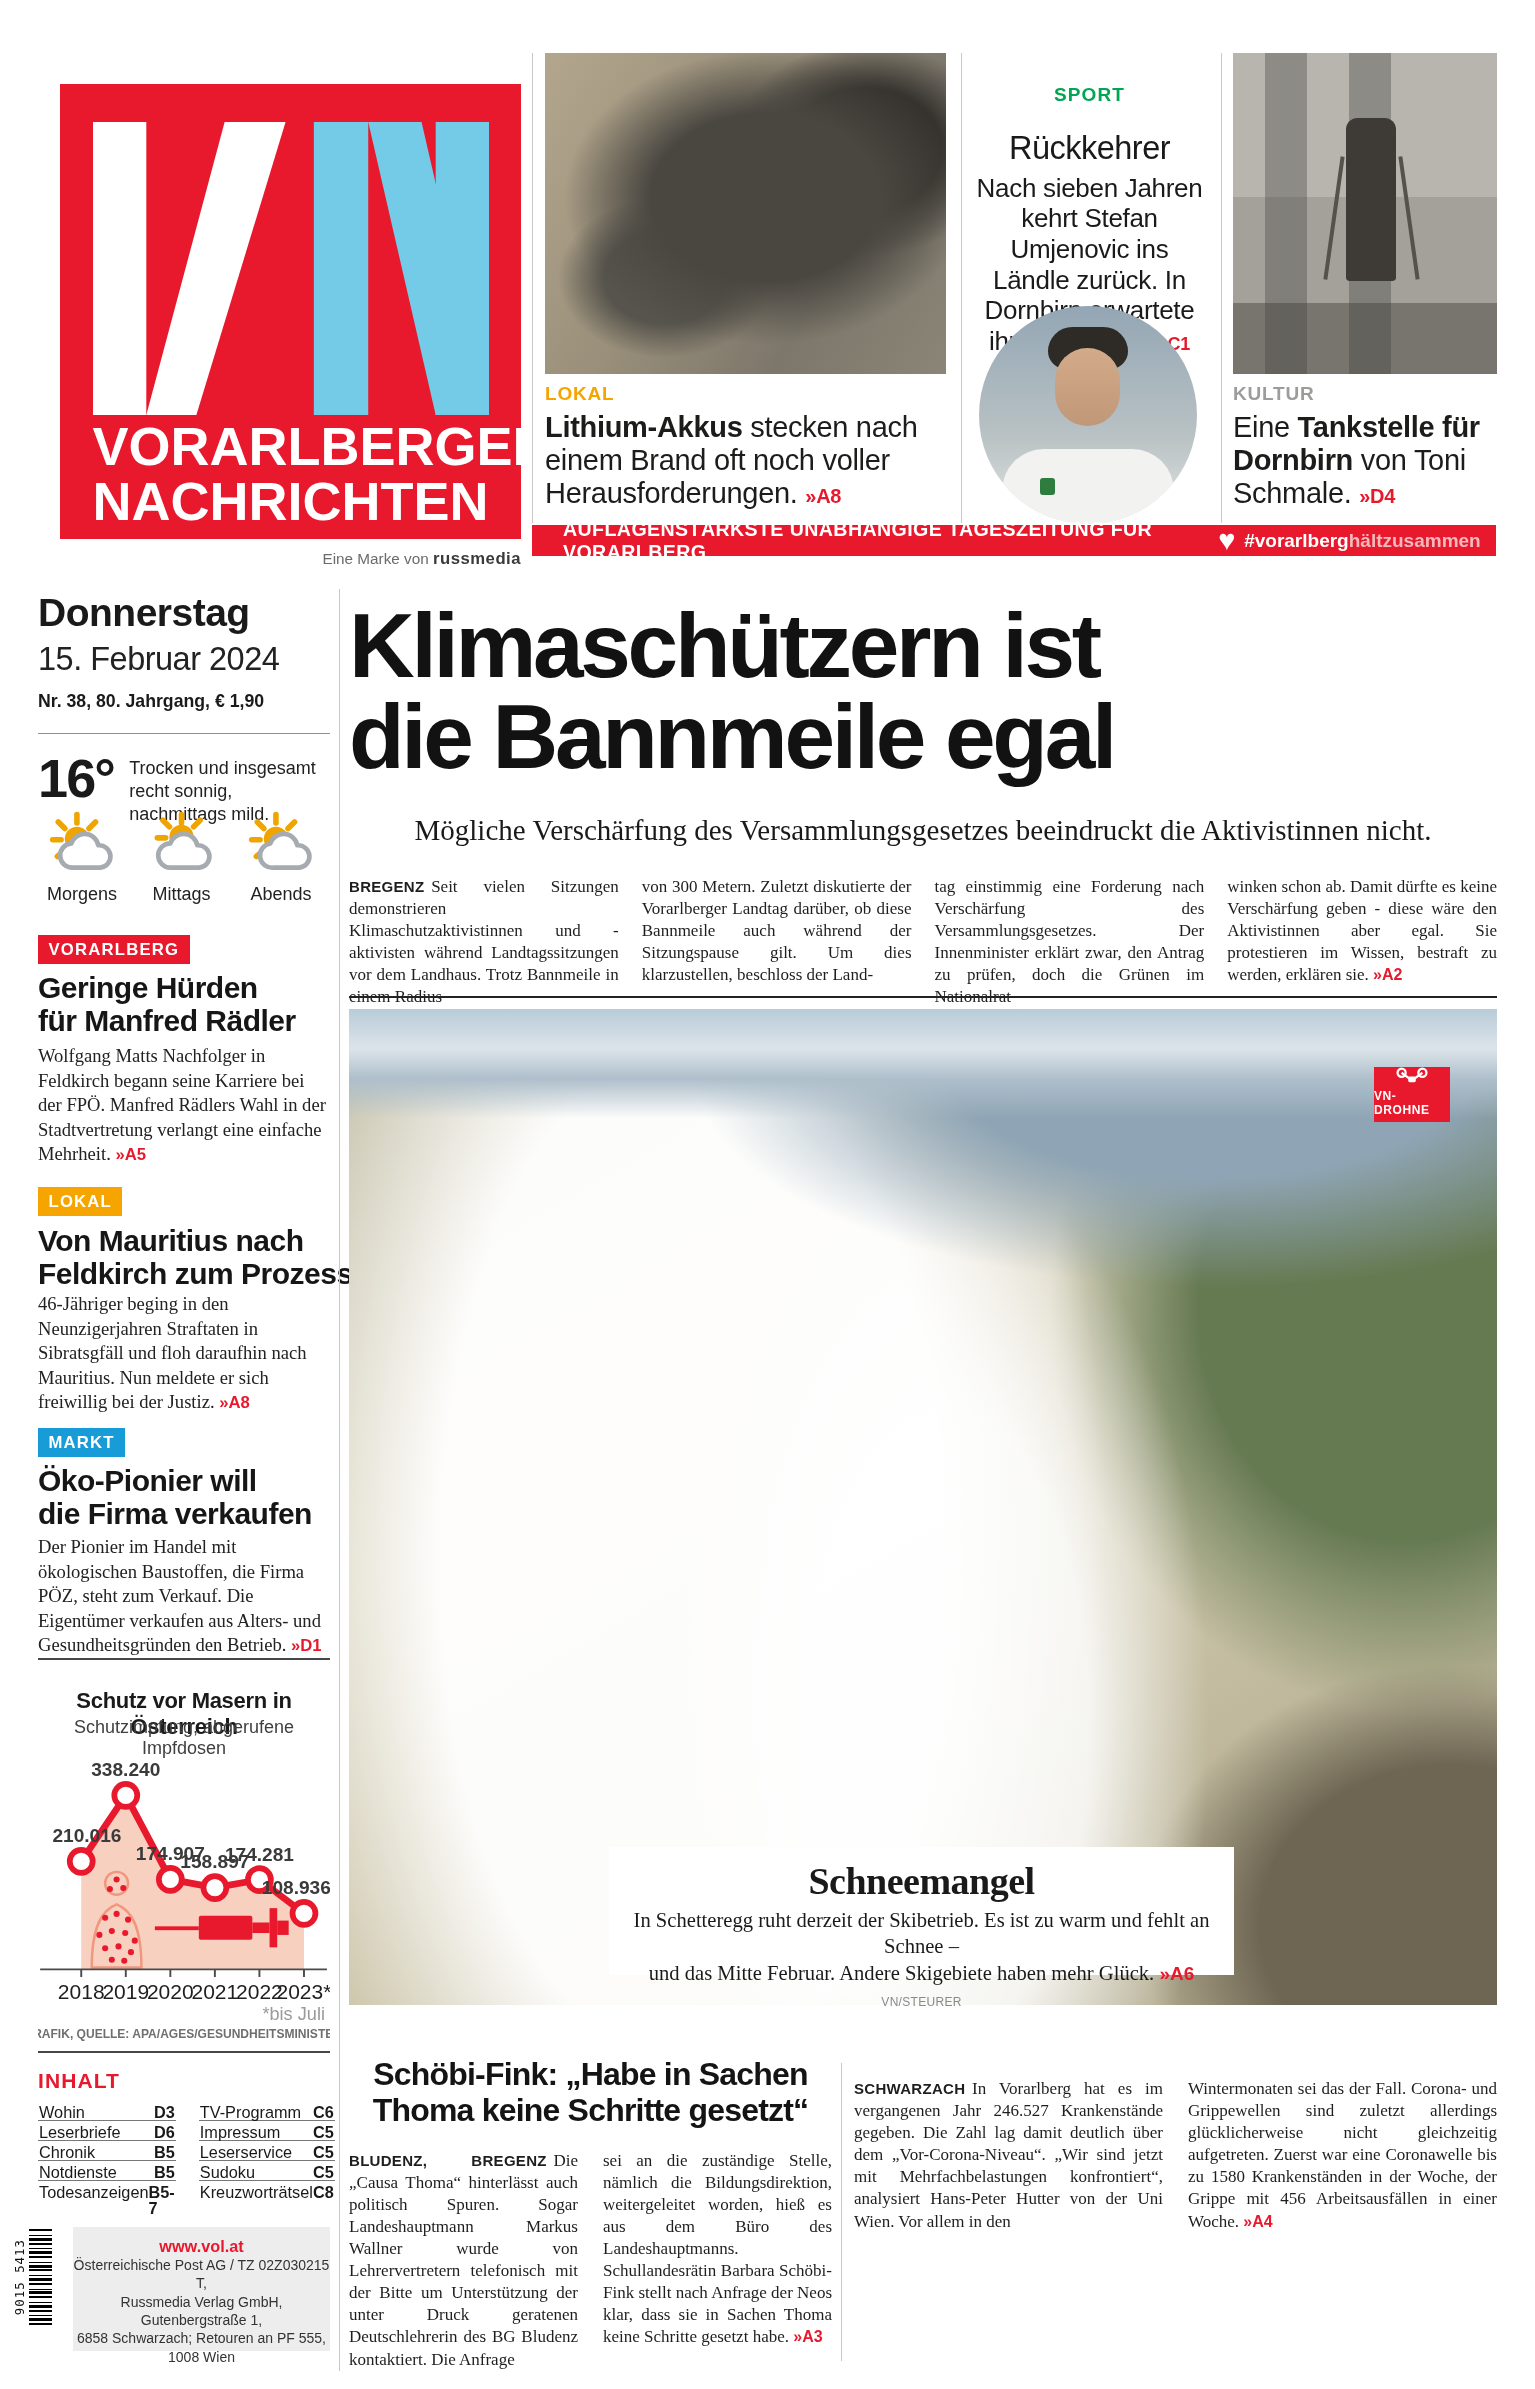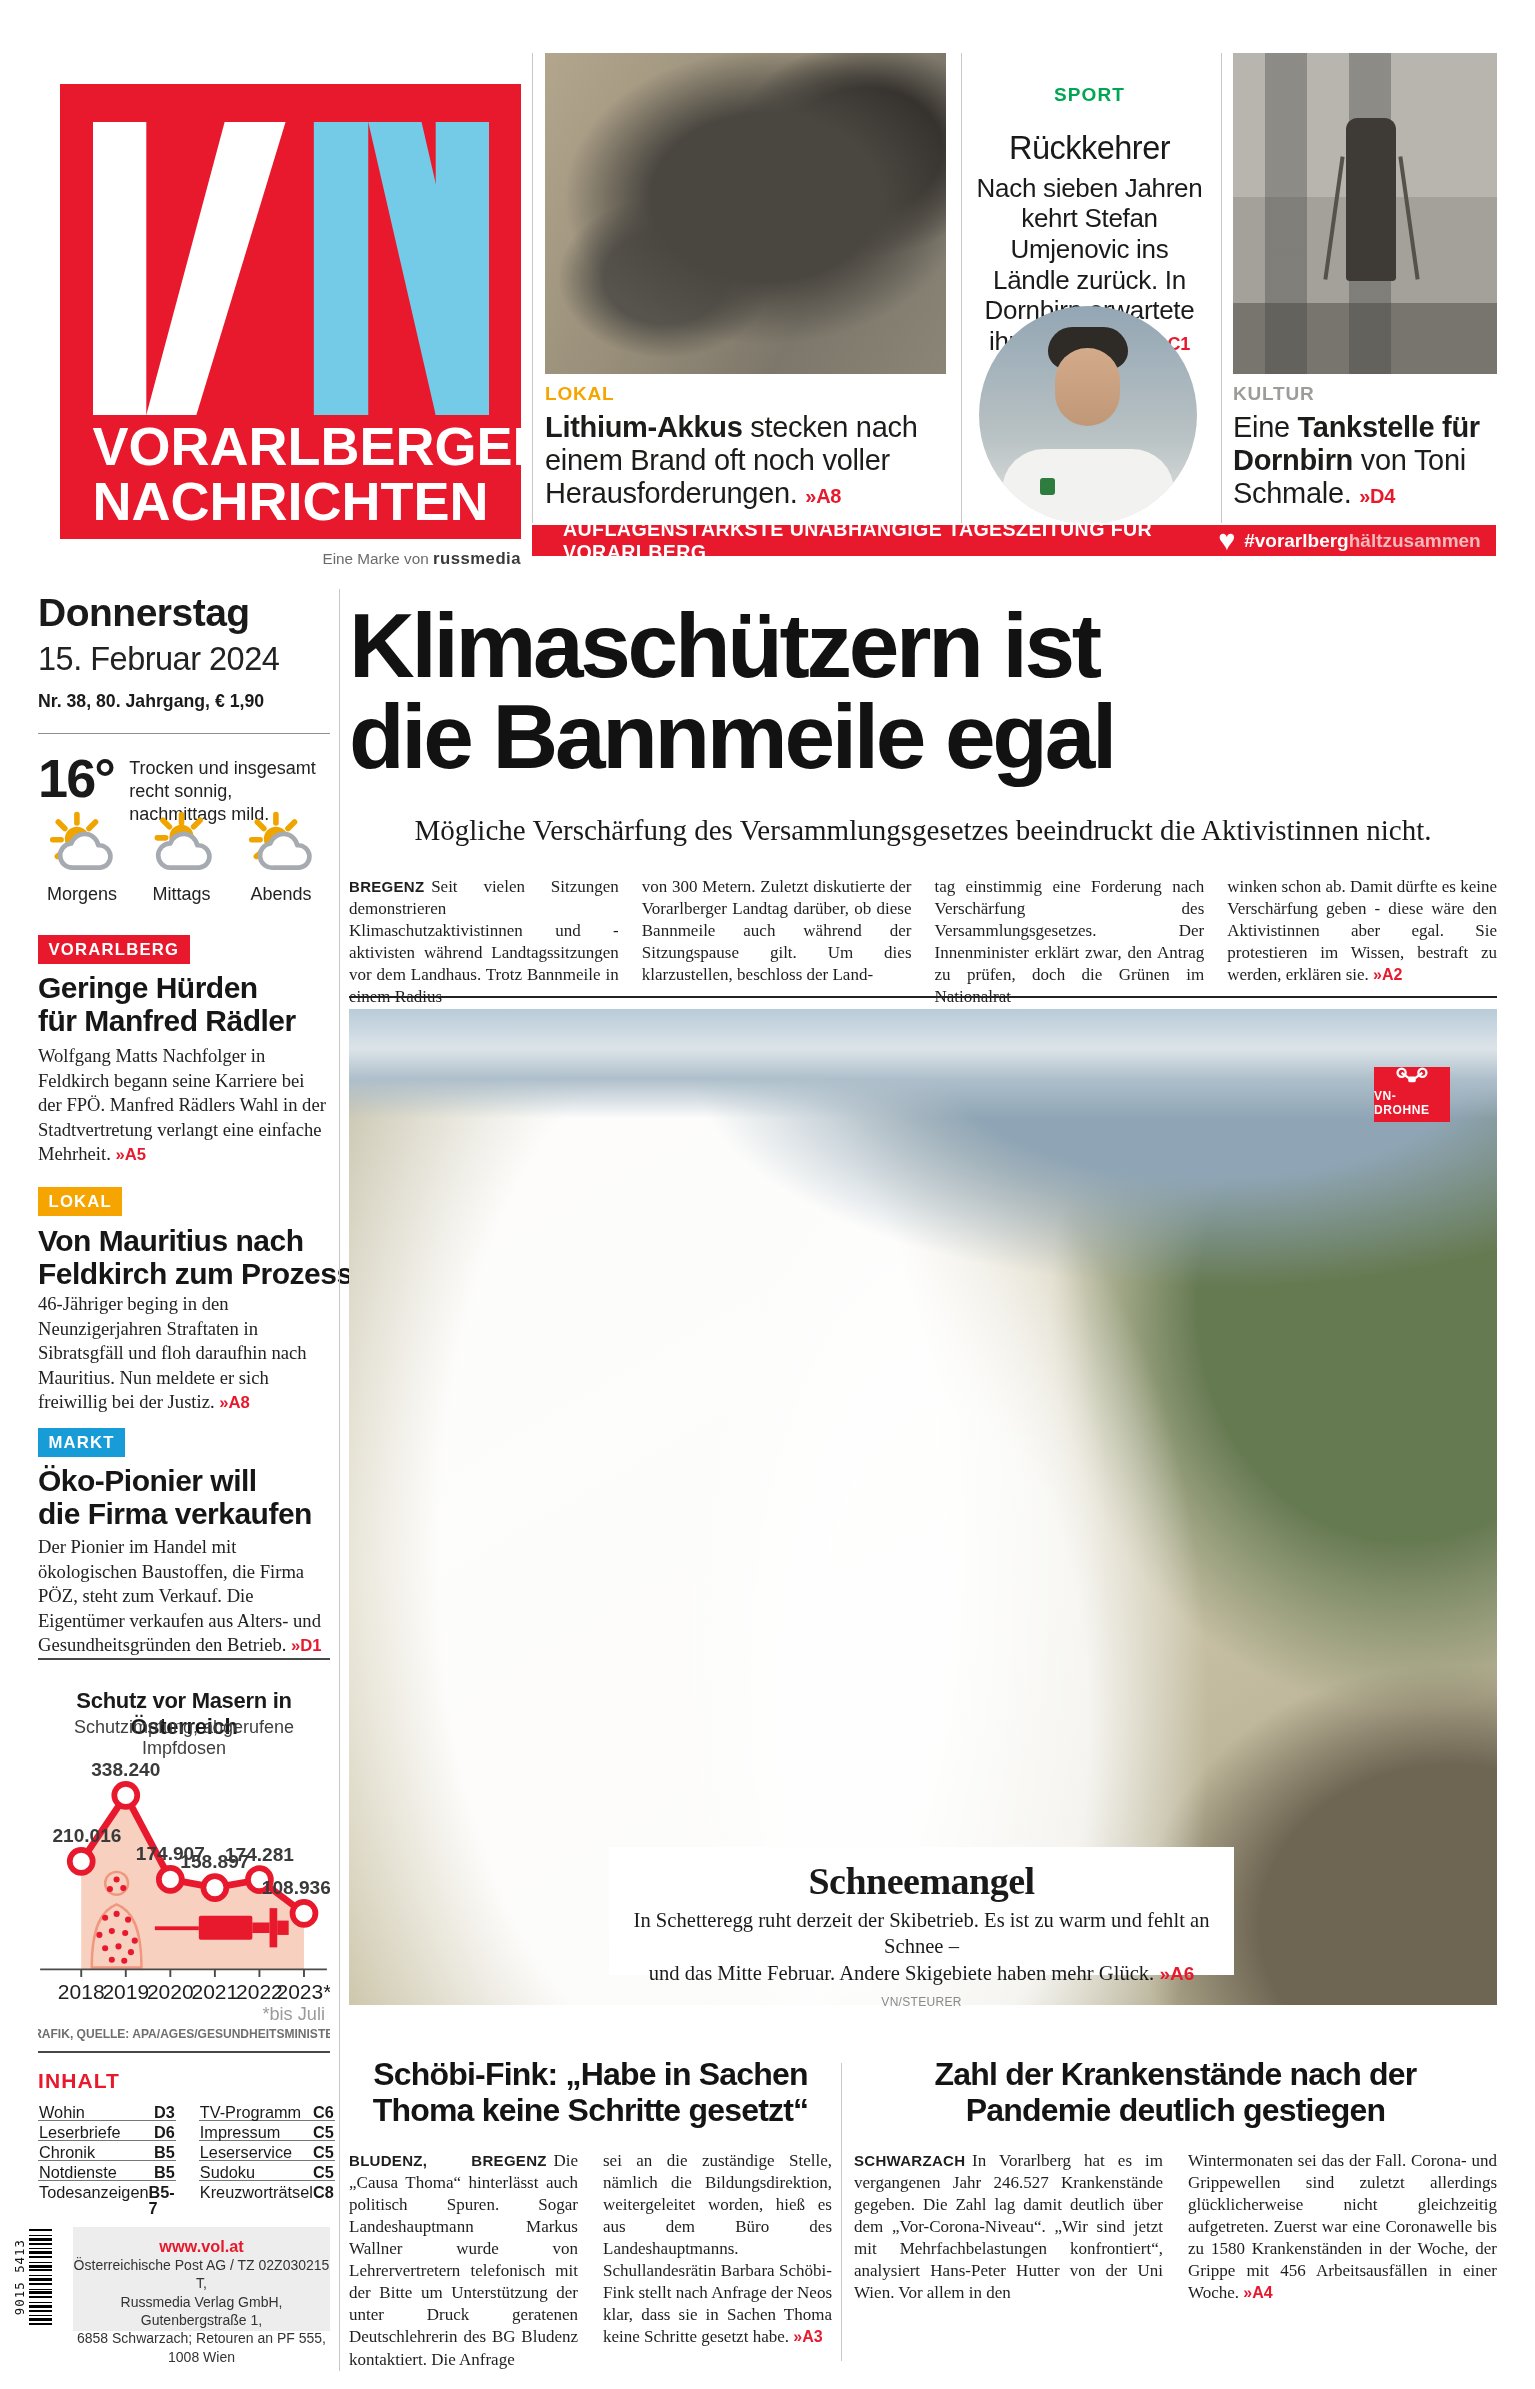--- a/index.html
+++ b/index.html
@@ -98,21 +98,21 @@
   .inhalt-title{position:absolute;left:38px;top:2069px;color:var(--red);font-weight:bold;font-size:21px;letter-spacing:1.1px}
   .inhalt{position:absolute;left:38px;top:2101px;width:292px;display:grid;grid-template-columns:1fr 1fr;column-gap:23px}
   .icol{display:flex;flex-direction:column}
   .irow{display:flex;justify-content:space-between;align-items:baseline;border-bottom:1.4px solid #777;
         padding:2.9px 1px 1.9px;font-size:16.3px;height:20px;line-height:1}
   .irow.last{border-bottom:none}
   .barcode{position:absolute;left:11.5px;top:2229px;display:flex;align-items:center}
   .bc-digits{writing-mode:vertical-rl;transform:rotate(180deg);font-family:"DejaVu Sans Mono",monospace;font-size:12.4px;letter-spacing:1px;color:#111}
   .bc-bars{width:23px;height:96px;margin-left:2.9px;
     background:repeating-linear-gradient(0deg,#000 0 1.9px,#fff 1.9px 3.8px,#000 3.8px 6.7px,#fff 6.7px 8.6px,#000 8.6px 9.6px,#fff 9.6px 13.4px)}
-  .imprint{position:absolute;left:73px;top:2227px;width:257px;height:104px;background:#ededed;text-align:center;padding-top:9.6px}
+  .imprint{position:absolute;left:73px;top:2227px;width:257px;height:124px;background:#ededed;text-align:center;padding-top:9.6px}
   .imp-url{color:var(--red);font-weight:bold;font-size:16.3px}
   .imp-line{font-size:14px;color:#333;line-height:1.32}
 
   
   .vd-left{position:absolute;left:339px;top:589px;height:1782px;width:1px;background:#c9c9c9}
   .m-head{position:absolute;left:349px;top:600px;width:1148px;text-align:left;
           font-size:91px;font-weight:bold;letter-spacing:-3.3px;line-height:1.0;color:#121212}
   .m-sub{position:absolute;left:349px;top:814px;width:1148px;text-align:center;
          font-family:"Liberation Serif",serif;font-size:29px;color:#1a1a1a}
   .m-cols{position:absolute;left:349px;top:876px;width:1148px;display:grid;grid-template-columns:repeat(4,1fr);column-gap:23px}
@@ -453,24 +453,20 @@
       <span>Schöbi-Fink: „Habe in Sachen</span><br>
       <span>Thoma keine Schritte gesetzt“</span>
     </div>
     <div class="bs-cols">
       <p class="bodytext"><b class="dateline">BLUDENZ, BREGENZ</b><span>Die „Causa Thoma“ hinterlässt auch politisch Spuren. Sogar Landeshauptmann Markus Wallner wurde von Lehrervertretern telefonisch mit der Bitte um Unterstützung der unter Druck geratenen Deutschlehrerin des BG Bludenz kontaktiert. Die Anfrage</span></p>
       <p class="bodytext"><span>sei an die zuständige Stelle, nämlich die Bildungsdirektion, weitergeleitet worden, hieß es aus dem Büro des Landeshauptmanns. Schullandesrätin Barbara Schöbi-Fink stellt nach Anfrage der Neos klar, dass sie in Sachen Thoma keine Schritte gesetzt habe. </span><b class="ref">»A3</b></p>
     </div>
   </div>
   <div class="vd-bot"></div>
   <div class="bs bs-right">
-    <div class="bs-head">
-      <span>Zahl der Krankenstände nach der</span><br>
-      <span>Pandemie deutlich gestiegen</span>
-    </div>
     <div class="bs-cols">
       <p class="bodytext"><b class="dateline">SCHWARZACH</b><span>In Vorarlberg hat es im vergangenen Jahr 246.527 Krankenstände gegeben. Die Zahl lag damit deutlich über dem „Vor-Corona-Niveau“. „Wir sind jetzt mit Mehrfachbelastungen konfrontiert“, analysiert Hans-Peter Hutter von der Uni Wien. Vor allem in den</span></p>
       <p class="bodytext"><span>Wintermonaten sei das der Fall. Corona- und Grippewellen sind zuletzt allerdings glücklicherweise nicht gleichzeitig aufgetreten. Zuerst war eine Coronawelle bis zu 1580 Krankenständen in der Woche, der Grippe mit 456 Arbeitsausfällen in einer Woche. </span><b class="ref">»A4</b></p>
     </div>
   </div>
 
 </div>
 
 
 </body></html>

